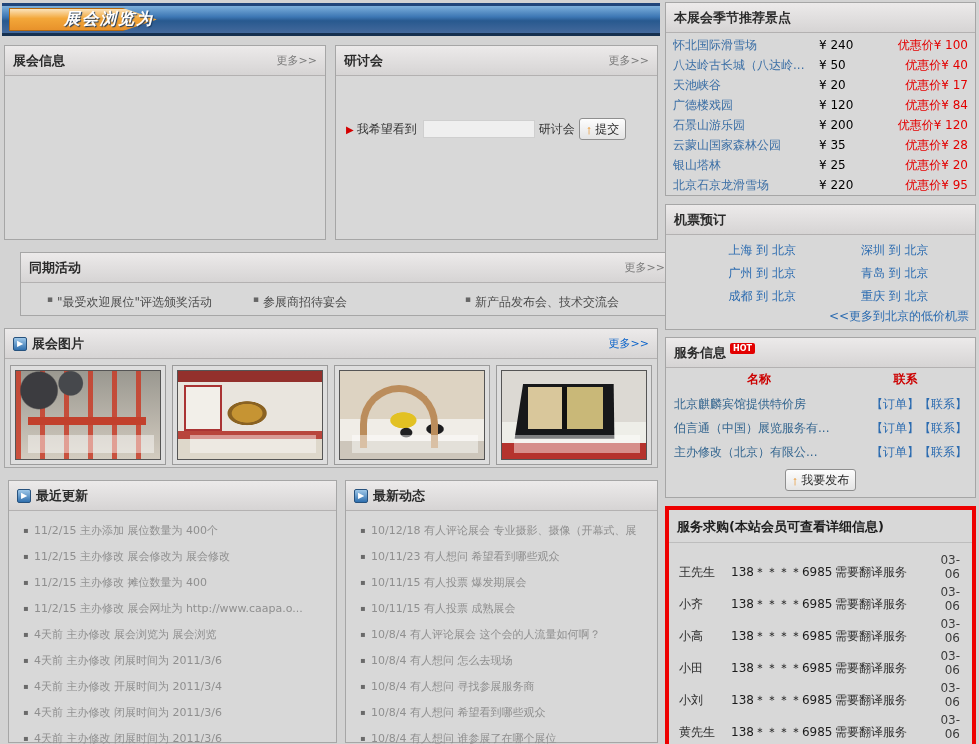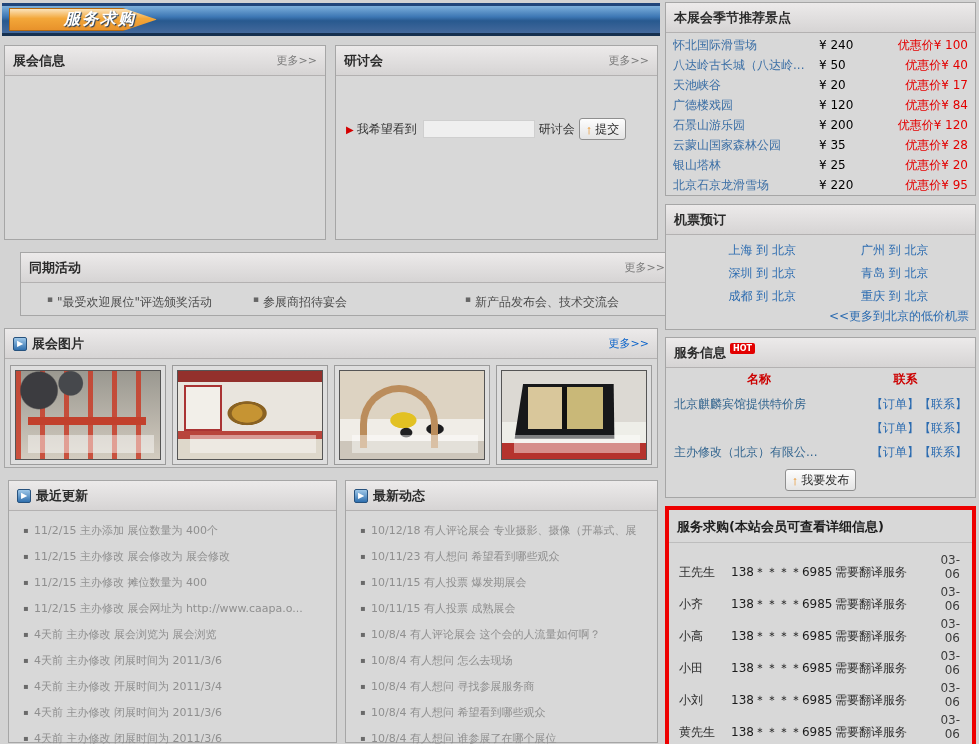--- a/index.html
+++ b/index.html
@@ -125,21 +125,21 @@
 </style>
 </head>
 <body>
 
 <div class="page">
 
   <div class="leftcol">
 
     <div class="banner">
       <div class="banner-arrow"></div>
-      <div class="banner-title">服务求购</div>
+      <div class="banner-title">展会浏览为</div>
     </div>
 
     <div class="row1">
       <div class="panel p-info">
         <div class="panel-h">
           <span>展会信息</span>
           <span class="grow"></span>
           <a class="more">更多&gt;&gt;</a>
         </div>
         <div></div>
@@ -296,22 +296,22 @@
         </div>
       </div>
     </div>
 
     <div class="panel p-flights">
       <div class="panel-h">
         <span>机票预订</span>
       </div>
       <div class="flight-grid">
         <span>上海 到 北京</span>
+        <span>深圳 到 北京</span>
         <span>广州 到 北京</span>
-        <span>深圳 到 北京</span>
         <span>青岛 到 北京</span>
         <span>成都 到 北京</span>
         <span>重庆 到 北京</span>
       </div>
       <div class="flight-more">&lt;&lt;更多到北京的低价机票</div>
     </div>
 
     <div class="panel p-services">
       <div class="panel-h">
         <span>服务信息</span>
@@ -321,20 +321,21 @@
         <span class="c1">名称</span>
         <span class="c2">联系</span>
       </div>
       <div class="svc-row">
         <span class="svc-name">北京麒麟宾馆提供特价房</span>
         <span class="svc-links">
           <span>【订单】</span><span>【联系】</span>
         </span>
       </div>
       <div class="svc-row">
+        <span class="svc-name">伯言通（中国）展览服务有...</span>
         <span class="svc-links">
           <span>【订单】</span><span>【联系】</span>
         </span>
       </div>
       <div class="svc-row">
         <span class="svc-name">主办修改（北京）有限公...</span>
         <span class="svc-links">
           <span>【订单】</span><span>【联系】</span>
         </span>
       </div>

